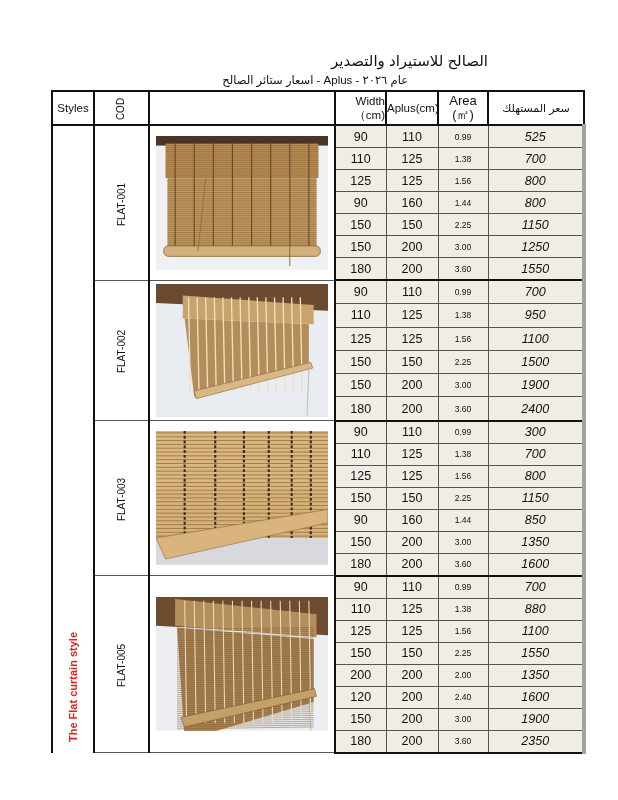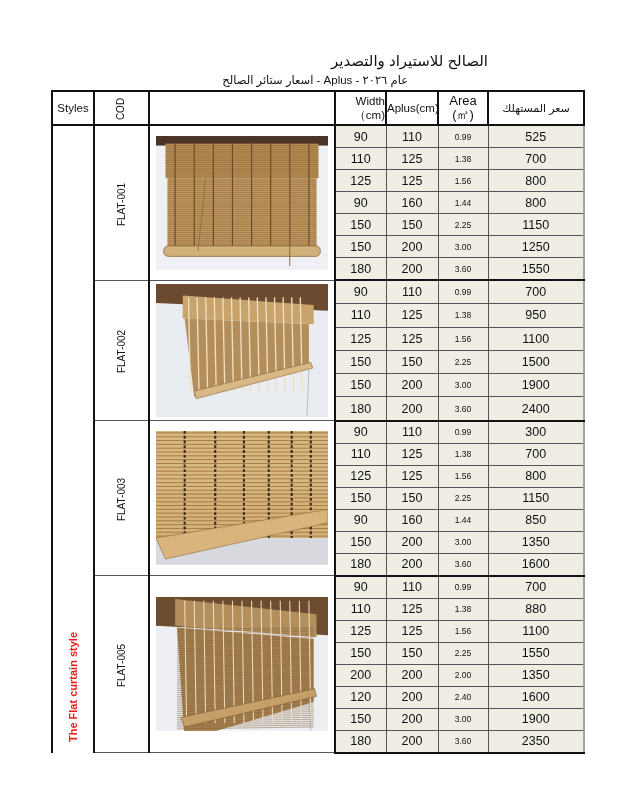--- a/index.html
+++ b/index.html
@@ -10,21 +10,21 @@
   table { border-collapse:collapse; table-layout:fixed; width:532px; }
   td, th { border:1px solid #555; padding:0; text-align:center; vertical-align:middle; font-weight:normal; }
   thead th { border:2px solid #111; height:32px; font-size:11.5px; line-height:14px; background:#fff; }
   thead th.small { font-size:13px; }
   thead th.ar { font-size:11px; direction:rtl;margin-top:16px; }
   thead th.wl { text-align:right; }
   .num td.v { background:#efede4; height:21px; font-size:12.5px; }
   td.area { font-size:8.5px !important; }
   td.cod { border-left:2px solid #111; border-right:2px solid #111; background:#fff; }
   td.img { background:#fff; border-right:2px solid #111; padding:3px 6px 3px 6px; }
-  td.price { border-right:2px solid #a3a3a3; }
+  td.price { border-right:4px solid #a3a3a3;font-style:italic; }
   tr.grp-top td.v { border-top:2px solid #111; }
   tr.last td { border-bottom:2px solid #111; }
   td.style { border-left:2px solid #111; border-right:2px solid #111; border-bottom:none; background:#fff; position:relative; }
   .vert { display:inline-block; transform:rotate(-90deg); white-space:nowrap; font-size:10px; }
   .style-label { position:absolute; left:50%; bottom:60px; transform:translateX(-50%) rotate(-90deg); transform-origin:center; white-space:nowrap; color:#e8201c; font-weight:bold; font-size:11px; width:0; display:flex; justify-content:center; }
   .photo { width:100%; height:100%; position:relative; overflow:hidden; }
   .photo svg { width:100%; height:100%; display:block; }
 </style>
 </head>
 <body>

